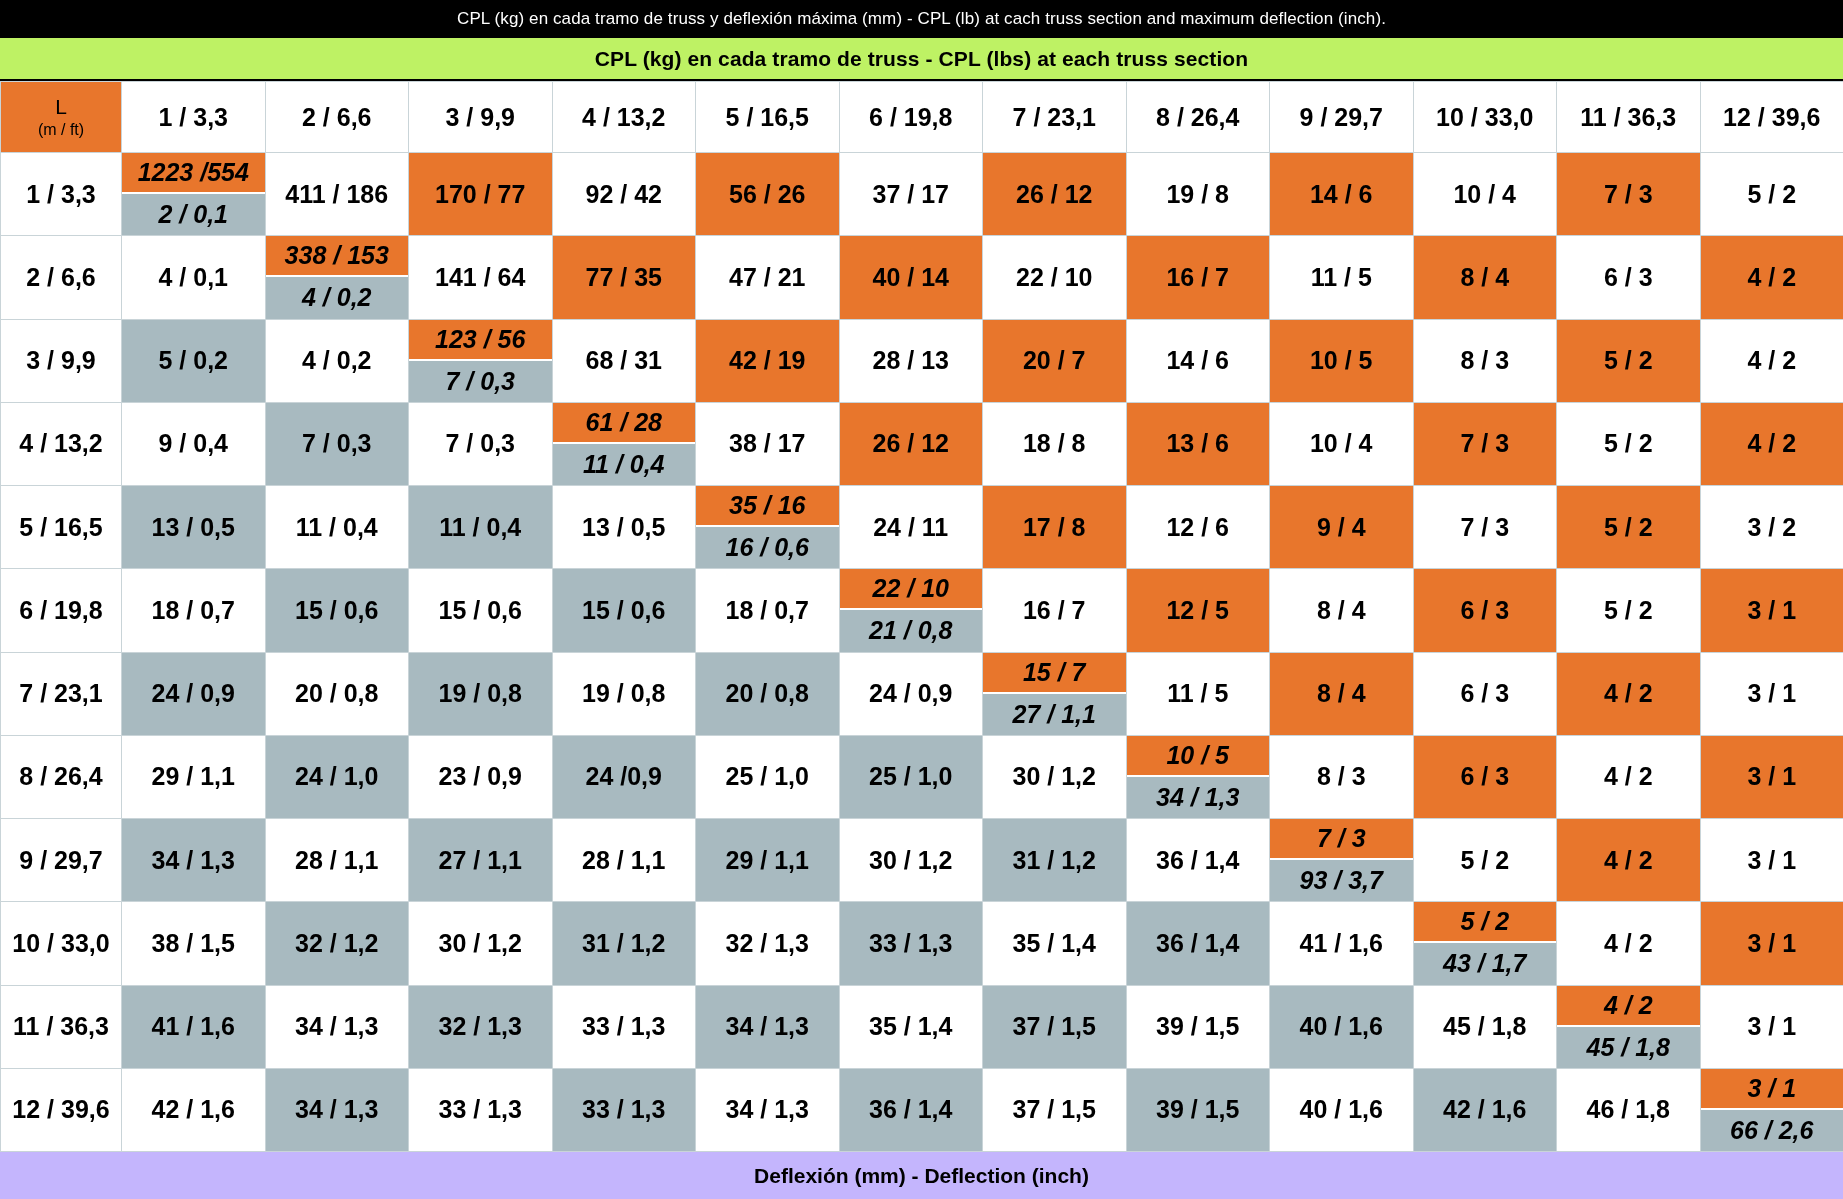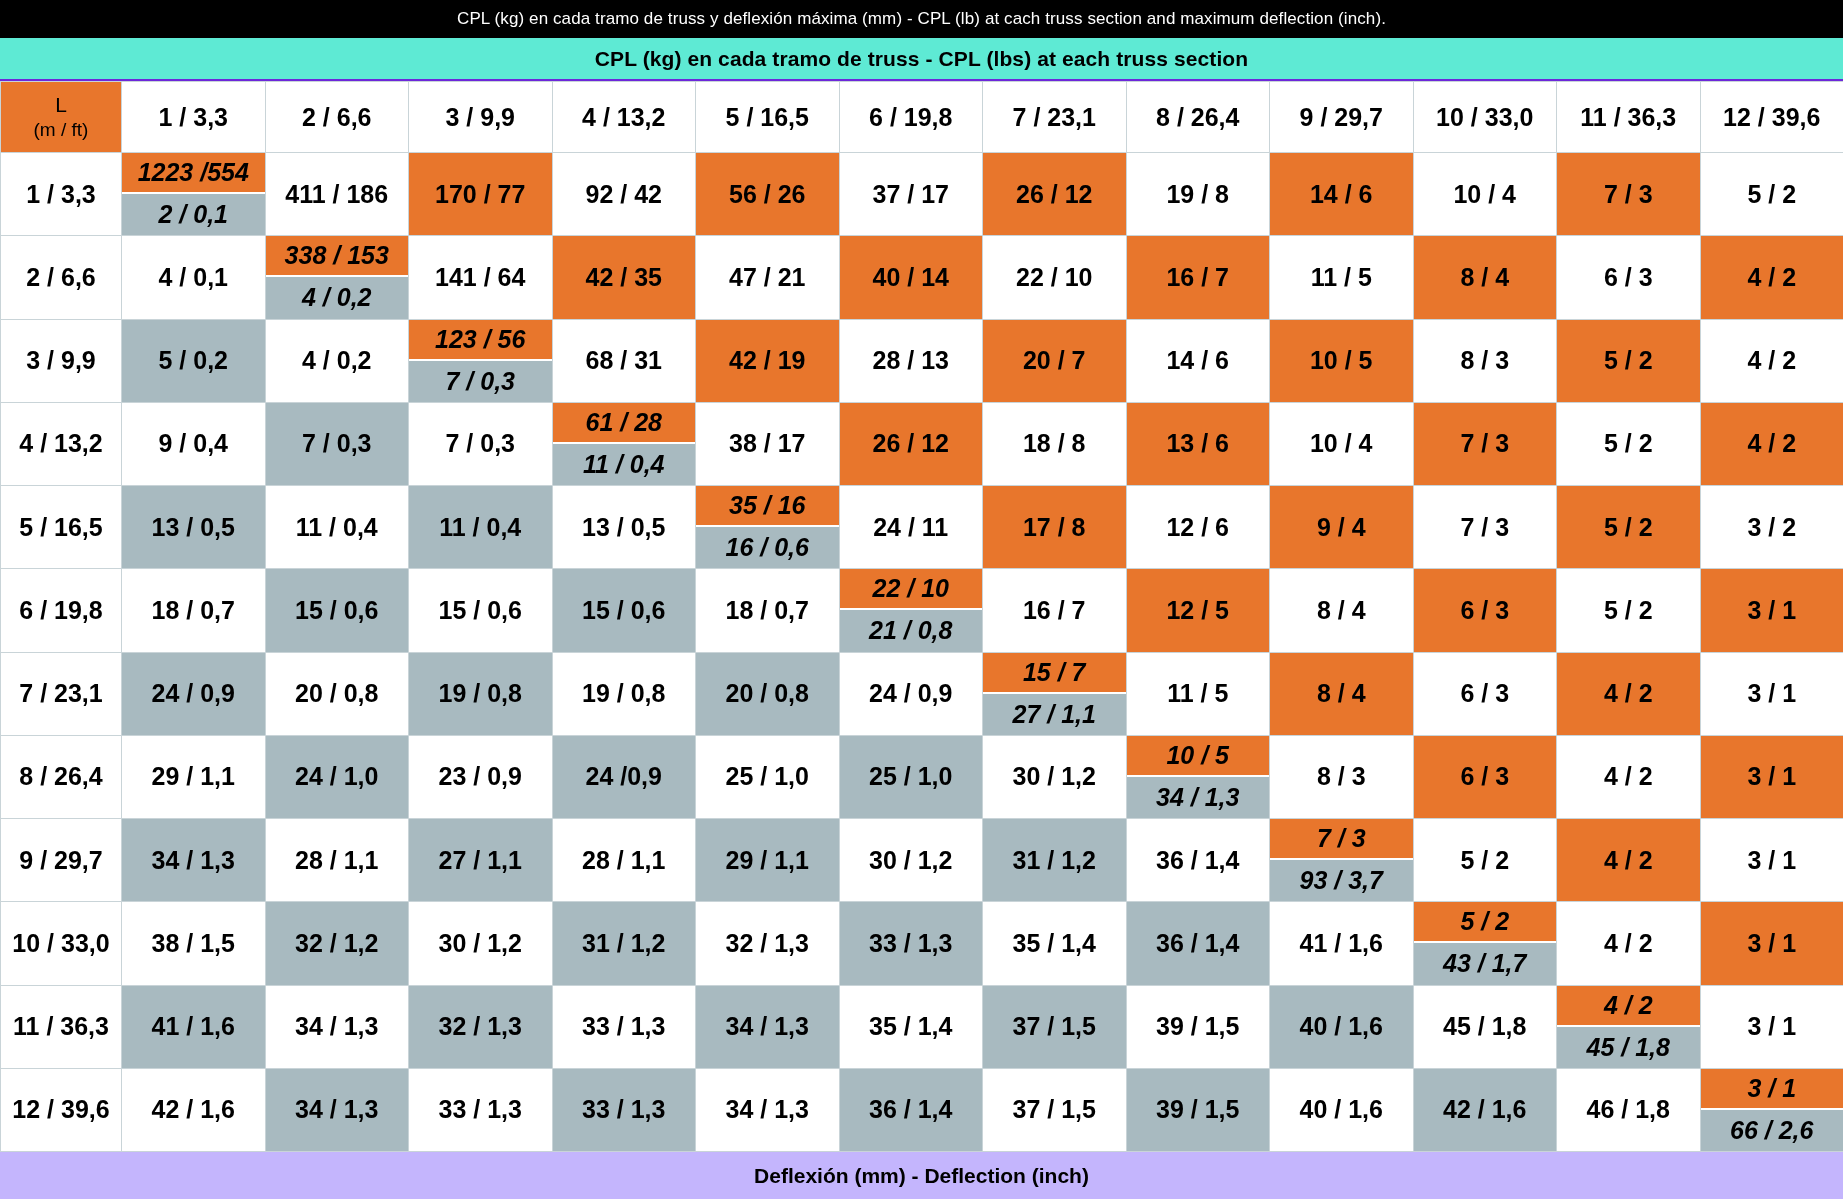--- a/index.html
+++ b/index.html
@@ -13,27 +13,27 @@
   
   .title-bar {
     background: #000000;
     color: #ffffff;
     height: 38px;
     display: flex; align-items: center; justify-content: center;
     font-size: 17px; font-weight: 400; letter-spacing: .1px;
     flex: 0 0 38px;
   }
   .subtitle-bar {
-    background: #5eead4;
+    background: #bef264;
     color: #000000;
     height: 43px;
     display: flex; align-items: center; justify-content: center;
     font-size: 21px; font-weight: 700; letter-spacing: .1px;
     flex: 0 0 43px;
-    border-bottom: 2px solid #6d28d9;
+    border-bottom: 2px solid #000000;
   }
 
   
   .tbl-wrap { flex: 1 1 auto; display: flex; flex-direction: column; min-height: 0; }
   table.grid {
     width: 1843px;
     border-collapse: collapse;
     table-layout: fixed;
     flex: 1 1 auto;
   }
@@ -56,21 +56,21 @@
   
   th.corner {
     background: #E8762C;
     font-size: 20px;
     font-weight: 400;
     line-height: 1.25;
     border: 1px solid #E8762C;
     height: 68px;
   }
   th.corner .l-big { display: block; font-size: 21px; font-weight: 400; }
-  th.corner .l-sub { display: block; font-size: 19px; font-weight: 400; }
+  th.corner .l-sub { display: block; font-size: 16px; font-weight: 400; }
   th.colhead {
     background: #ffffff;
     font-size: 25px;
     font-weight: 700;
     height: 68px;
   }
   td.rowhead {
     background: #ffffff;
     font-size: 25px;
     font-weight: 700;
@@ -179,21 +179,21 @@
           <tr>
             <td class="rowhead">2 / 6,6</td>
             <td class="f-white">4 / 0,1</td>
             <td class="diag">
               <div class="split">
                 <div class="top">338 / 153</div>
                 <div class="bot">4 / 0,2</div>
               </div>
             </td>
             <td class="f-white">141 / 64</td>
-            <td class="f-orange">42 / 35</td>
+            <td class="f-orange">77 / 35</td>
             <td class="f-white">47 / 21</td>
             <td class="f-orange">40 / 14</td>
             <td class="f-white">22 / 10</td>
             <td class="f-orange">16 / 7</td>
             <td class="f-white">11 / 5</td>
             <td class="f-orange">8 / 4</td>
             <td class="f-white">6 / 3</td>
             <td class="f-orange">4 / 2</td>
           </tr>
           <tr>

